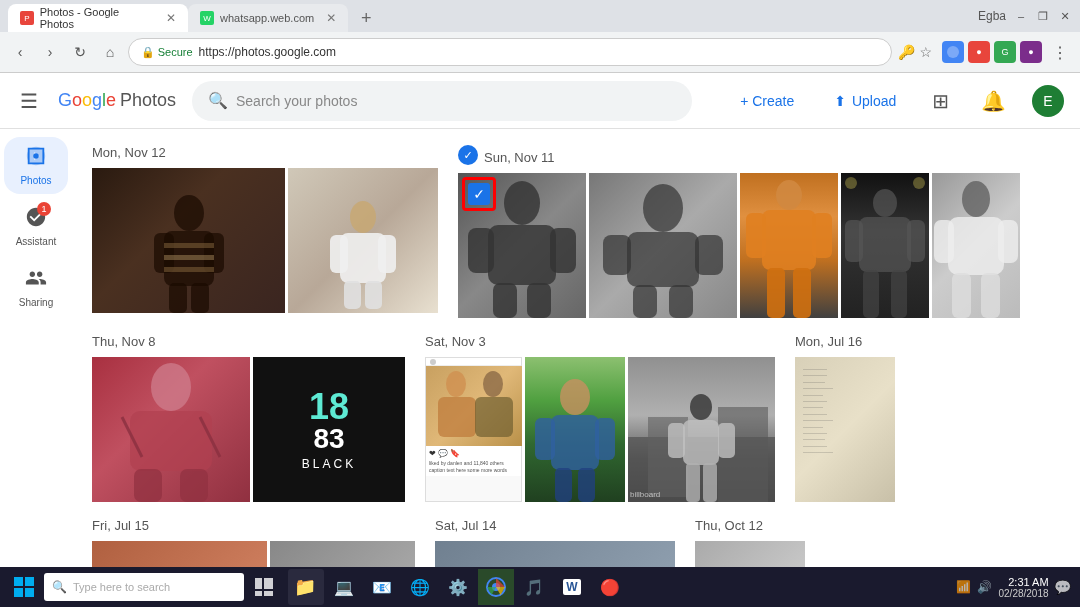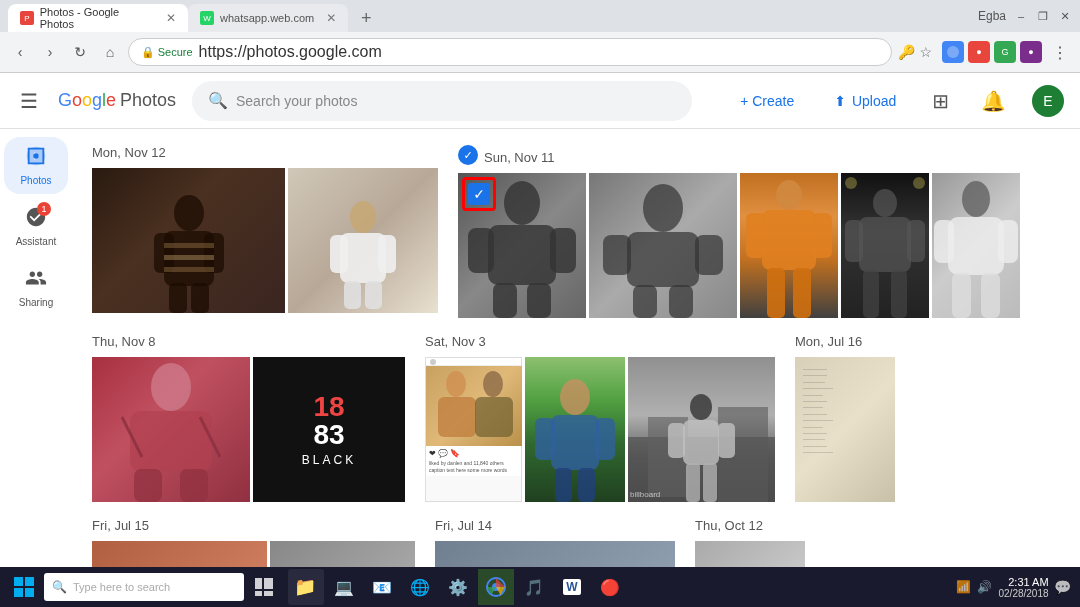--- a/index.html
+++ b/index.html
@@ -91,21 +91,21 @@
       padding: 0 12px;
       gap: 6px;
       font-size: 12px;
       color: #333;
     }
     .secure-badge {
       color: #188038;
       font-size: 11px;
       display: flex; align-items: center; gap: 3px;
     }
-    .url-text { color: #333; font-size: 16px; }
+    .url-text { color: #333; font-size: 12px; }
     .address-bar-icons { display: flex; gap: 4px; align-items: center; }
     .addr-icon { font-size: 14px; color: #666; cursor: pointer; }
     .browser-extensions { display: flex; gap: 4px; align-items: center; margin-left: 4px; }
     .ext-icon {
       width: 22px; height: 22px;
       border-radius: 4px;
       display: flex; align-items: center; justify-content: center;
       font-size: 12px;
       cursor: pointer;
     }
@@ -553,21 +553,21 @@
                   <rect x="42" y="112" width="28" height="33" rx="7" fill="#903040" opacity="0.7"></rect>
                   <rect x="88" y="112" width="28" height="33" rx="7" fill="#903040" opacity="0.7"></rect>
                 </svg>
               </div>
               <div class="photo-overlay"></div>
             </div>
 
             <div class="photo-item" style="width:152px;height:145px;">
               <div style="width:152px;height:145px;background:#111;">
                 <div style="position:absolute;top:50%;left:50%;transform:translate(-50%,-50%);text-align:center;">
-                  <div style="font-size:28px;font-weight:900;color:#ef4444;line-height:1;">18</div>
+                  <div style="font-size:36px;font-weight:900;color:#5eead4;line-height:1;">18</div>
                   <div style="font-size:28px;font-weight:900;color:#fff;line-height:1;">83</div>
                   <div style="font-size:12px;color:#fff;letter-spacing:3px;margin-top:4px;">BLACK</div>
                 </div>
               </div>
               <div class="photo-overlay"></div>
             </div>
           </div>
         </div>
 
         <div>
@@ -663,21 +663,21 @@
               <div style="width:175px;height:50px;background:linear-gradient(135deg,#b06040,#d08060);"></div>
             </div>
             <div class="photo-item" style="width:145px;height:50px;overflow:hidden;">
               <div style="width:145px;height:50px;background:linear-gradient(135deg,#888,#aaa);"></div>
             </div>
           </div>
         </div>
 
         <div>
           <div class="date-label">
-            <span>Fri, Jul 14</span>
+            <span>Sat, Jul 14</span>
           </div>
           <div style="display:flex;gap:3px;">
             <div class="photo-item" style="width:240px;height:50px;overflow:hidden;">
               <div style="width:240px;height:50px;background:linear-gradient(135deg,#708090,#90a0b0);"></div>
             </div>
           </div>
         </div>
 
         <div>
           <div class="date-label">

